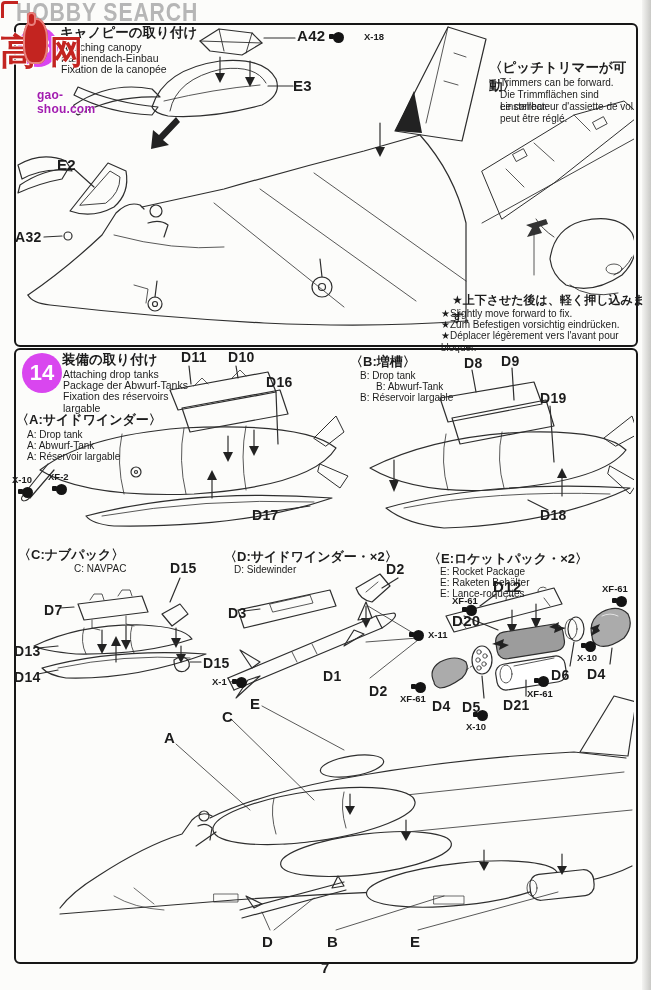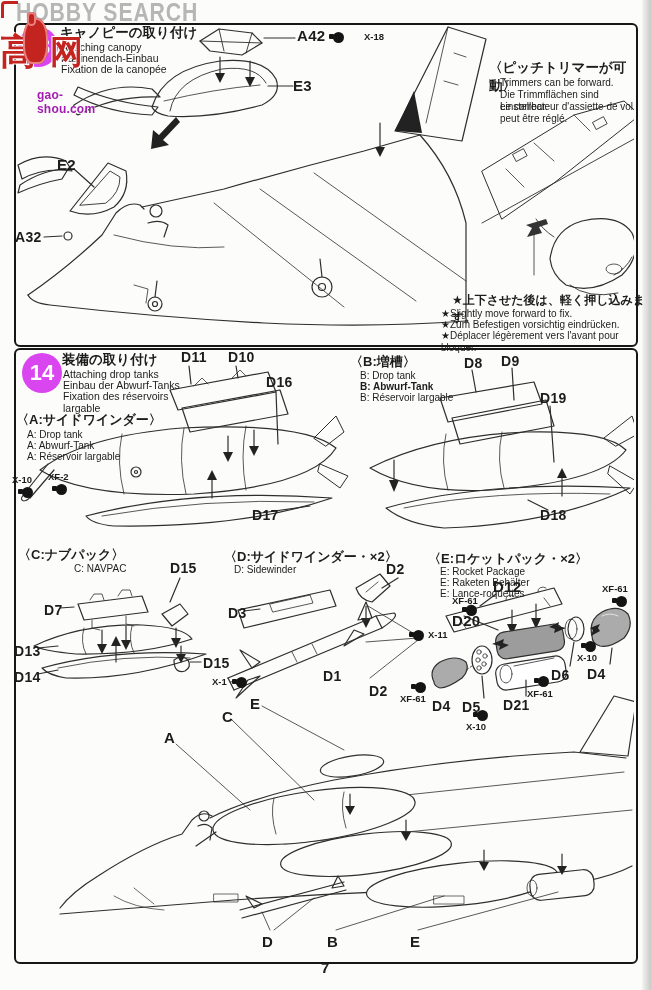--- a/index.html
+++ b/index.html
@@ -143,31 +143,31 @@
       <path d="M540 214 Q528 206 522 196" stroke-width="0.9"></path>
       <path d="M532 196 l-20 6 6 3 -5 9 15 -4 -3 -6 9 -3 z" fill="#333" stroke="none"></path>
       <line x1="520" y1="212" x2="520" y2="252" stroke-width="0.8"></line>
     </g>
   </svg>
 
   <div class="box" id="box14"></div>
   <div class="stepnum" style="left:22px;top:353px;">14</div>
   <div class="t-jp" style="left:62px;top:351px;">装備の取り付け</div>
   <div class="t-sub" style="left:63px;top:368px;">Attaching drop tanks</div>
-  <div class="t-sub" style="left:63px;top:379px;">Einbau der Abwurf-Tanks</div>
+  <div class="t-sub" style="left:63px;top:379px;">Package der Abwurf-Tanks</div>
   <div class="t-sub" style="left:63px;top:390px;width:132px;">Fixation des réservoirs largable</div>
 
   <div class="sec-h" style="left:16px;top:411px;">〈A:サイドワインダー〉</div>
   <div class="sec-sub" style="left:27px;top:429px;text-align:right;">A: Drop tank</div>
   <div class="sec-sub" style="left:27px;top:440px;">A: Abwurf-Tank</div>
   <div class="sec-sub" style="left:27px;top:451px;">A: Réservoir largable</div>
 
   <div class="sec-h" style="left:350px;top:353px;">〈B:増槽〉</div>
   <div class="sec-sub" style="left:360px;top:370px;">B: Drop tank</div>
-  <div class="sec-sub" style="left:360px;top:381px;font-weight:bold;">B: Abwurf-Tank</div>
+  <div class="sec-sub" style="left:376px;top:381px;">B: Abwurf-Tank</div>
   <div class="sec-sub" style="left:360px;top:392px;">B: Réservoir largable</div>
 
   <div class="sec-h" style="left:18px;top:546px;">〈C:ナブパック〉</div>
   <div class="sec-sub" style="left:29px;top:563px;margin-left:45px;">C: NAVPAC</div>
 
   <div class="sec-h" style="left:224px;top:548px;">〈D:サイドワインダー・×2〉</div>
   <div class="sec-sub" style="left:234px;top:564px;">D: Sidewinder</div>
 
   <div class="sec-h" style="left:428px;top:550px;">〈E:ロケットパック・×2〉</div>
   <div class="sec-sub" style="left:440px;top:566px;">E: Rocket Package</div>

